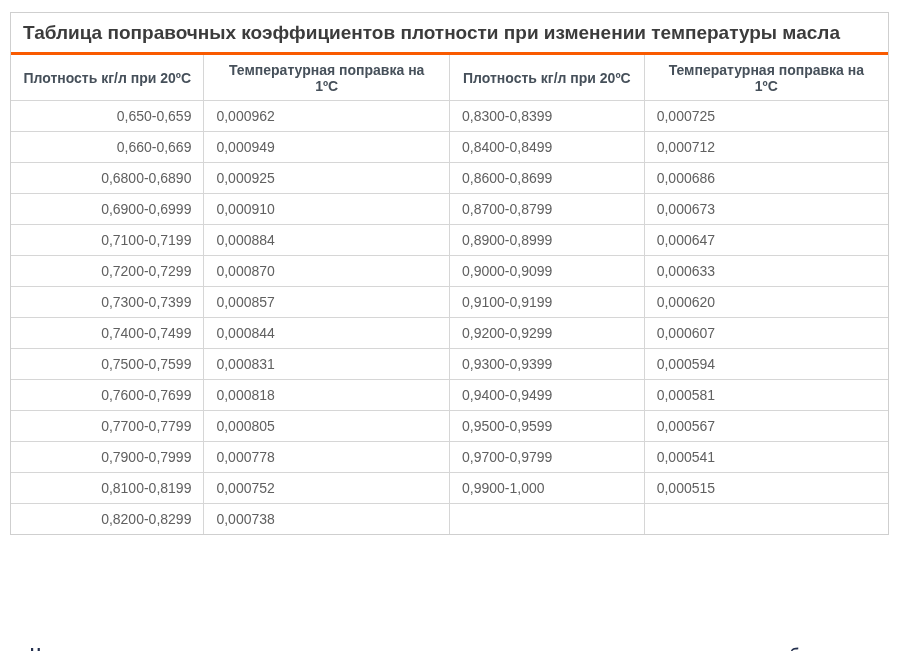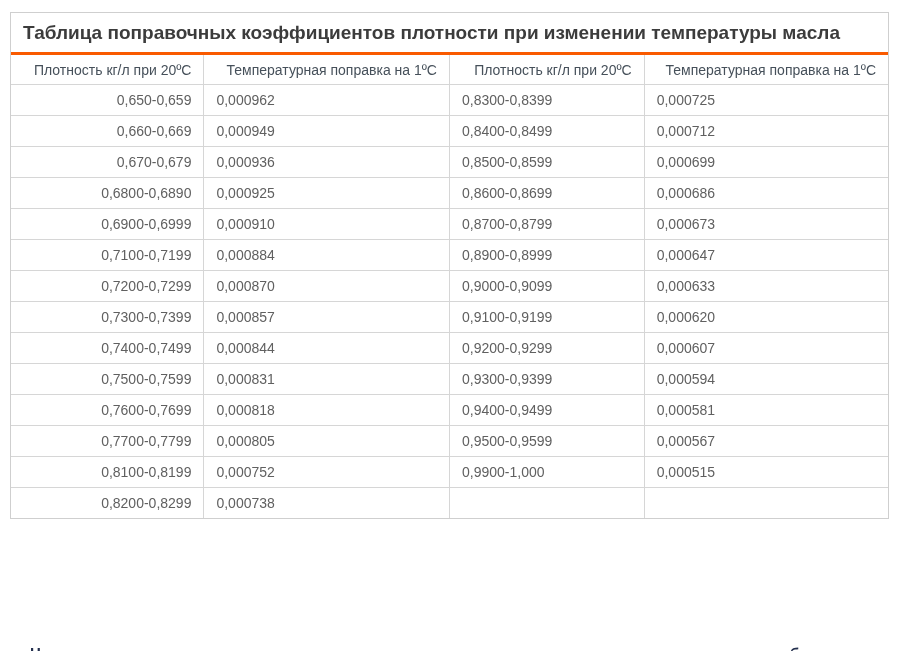--- a/index.html
+++ b/index.html
@@ -32,23 +32,23 @@
     border-bottom: 3px solid #f95a00;
   }
   table.coeff-table {
     width: 100%;
     border-collapse: collapse;
     table-layout: fixed;
   }
   table.coeff-table th {
     font-size: 14px;
     line-height: 16px;
-    font-weight: normal;
+    font-weight: bold;
     color: #46505a;
-    text-align: right;
+    text-align: center;
     padding: 7px 12px 6px 12px;
     border-left: 1px solid #d6d6d6;
     background: #ffffff;
   }
   table.coeff-table th:first-child {
     border-left: none;
   }
   table.coeff-table td {
     font-size: 14px;
     line-height: 16px;
@@ -115,26 +115,20 @@
           <td>0,8300-0,8399</td>
           <td>0,000725</td>
         </tr>
         <tr>
           <td>0,660-0,669</td>
           <td>0,000949</td>
           <td>0,8400-0,8499</td>
           <td>0,000712</td>
         </tr>
         <tr>
-          <td>0,670-0,679</td>
-          <td>0,000936</td>
-          <td>0,8500-0,8599</td>
-          <td>0,000699</td>
-        </tr>
-        <tr>
           <td>0,6800-0,6890</td>
           <td>0,000925</td>
           <td>0,8600-0,8699</td>
           <td>0,000686</td>
         </tr>
         <tr>
           <td>0,6900-0,6999</td>
           <td>0,000910</td>
           <td>0,8700-0,8799</td>
           <td>0,000673</td>
@@ -173,20 +167,26 @@
           <td>0,7600-0,7699</td>
           <td>0,000818</td>
           <td>0,9400-0,9499</td>
           <td>0,000581</td>
         </tr>
         <tr>
           <td>0,7700-0,7799</td>
           <td>0,000805</td>
           <td>0,9500-0,9599</td>
           <td>0,000567</td>
+        </tr>
+        <tr>
+          <td>0,7900-0,7999</td>
+          <td>0,000778</td>
+          <td>0,9700-0,9799</td>
+          <td>0,000541</td>
         </tr>
         <tr>
           <td>0,8100-0,8199</td>
           <td>0,000752</td>
           <td>0,9900-1,000</td>
           <td>0,000515</td>
         </tr>
         <tr>
           <td>0,8200-0,8299</td>
           <td>0,000738</td>

